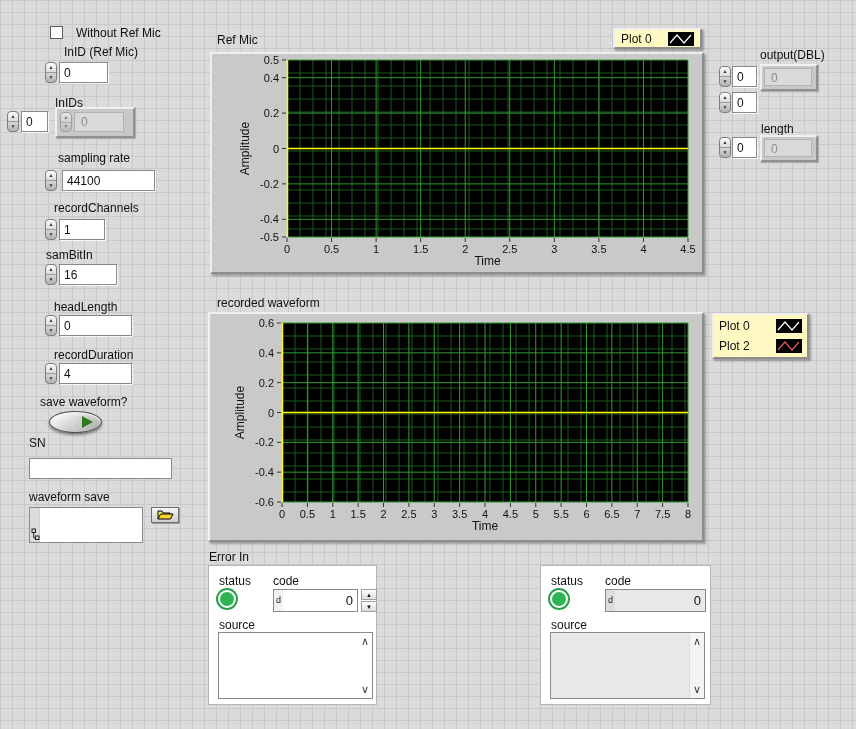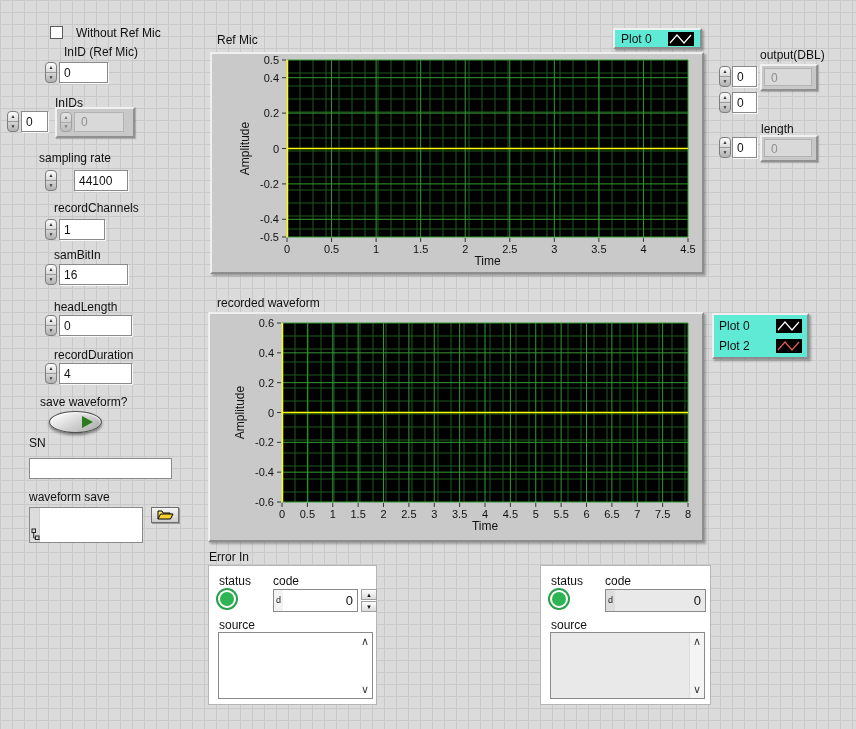--- a/index.html
+++ b/index.html
@@ -32,26 +32,26 @@
 
   #chk{left:50px;top:26px;width:13px;height:13px;background:#fff;border:1px solid #5a5a5a}
   #chk-lb{left:76px;top:26px}
   #inid-lb{left:64px;top:45px}
   #inid-sp{left:45px;top:62px}   #inid-f{left:59px;top:62px;width:49px}
   #inids-lb{left:55px;top:96px}
   #inids-isp{left:7px;top:111px} #inids-if{left:21px;top:111px;width:27px}
   #inids-shell{left:55px;top:107px;width:80px;height:31px}
   #inids-shell .spin{left:3px;top:3px;height:20px}
   #inids-shell .elemf{left:17px;top:3px;width:50px;height:20px;line-height:15px}
-  #srate-lb{left:39px;top:151px}
-  #srate-sp{left:45px;top:170px} #srate-f{left:74px;top:170px;width:54px}
+  #srate-lb{left:58px;top:151px}
+  #srate-sp{left:45px;top:170px} #srate-f{left:62px;top:170px;width:93px}
   #rchan-lb{left:54px;top:201px}
   #rchan-sp{left:45px;top:219px} #rchan-f{left:59px;top:219px;width:46px}
-  #sbit-lb{left:54px;top:248px}
-  #sbit-sp{left:45px;top:264px}  #sbit-f{left:59px;top:264px;width:69px}
+  #sbit-lb{left:46px;top:248px}
+  #sbit-sp{left:45px;top:264px}  #sbit-f{left:59px;top:264px;width:58px}
   #hlen-lb{left:54px;top:300px}
   #hlen-sp{left:45px;top:315px}  #hlen-f{left:59px;top:315px;width:73px}
   #rdur-lb{left:54px;top:348px}
   #rdur-sp{left:45px;top:363px}  #rdur-f{left:59px;top:363px;width:73px}
   #save-lb{left:40px;top:395px}
   #save-btn{left:49px;top:411px;width:53px;height:22px;border-radius:50%;
             background:linear-gradient(150deg,#f7f7f7 15%,#a6a6a6);border:1px solid #4f4f4f;
             box-shadow:0 2px 3px rgba(0,0,0,.45), inset 0 1px 2px #ffffff}
   #save-arrow{position:absolute;right:8px;top:4px;width:0;height:0;
               border-left:11px solid #2d7a1e;border-top:6px solid transparent;border-bottom:6px solid transparent}
@@ -70,21 +70,21 @@
   .gpanel{position:absolute;background:#c9c9c9;border-top:2px solid #efefef;border-left:2px solid #efefef;
           border-right:2px solid #8d8d8d;border-bottom:2px solid #8d8d8d;box-shadow:2px 2px 2px rgba(0,0,0,.28)}
   #g1-title{left:217px;top:33px}
   #g1-panel{left:210px;top:52px;width:494px;height:222px}
   #g2-title{left:217px;top:296px}
   #g2-panel{left:208px;top:312px;width:496px;height:230px}
   svg.chart{display:block}
   svg text.tick{font:11px "Liberation Sans",sans-serif;fill:#111}
   svg text.axis{font:12px "Liberation Sans",sans-serif;fill:#111}
 
-  .legend{position:absolute;background:#5eead4;border-top:2px solid #efefef;border-left:2px solid #efefef;
+  .legend{position:absolute;background:#fef9c3;border-top:2px solid #efefef;border-left:2px solid #efefef;
           border-right:2px solid #8d8d8d;border-bottom:2px solid #8d8d8d;box-shadow:2px 2px 2px rgba(0,0,0,.3)}
   #legend1{left:613px;top:28px;width:89px;height:21px}
   #legend2{left:712px;top:313px;width:97px;height:46px;padding:1px 0}
   .lrow{display:flex;align-items:center;height:20px;padding:0 5px;gap:8px}
   #legend1 .lrow{height:17px;padding:0 6px;gap:10px}
   .lname{font-size:12px;flex:1}
   .lsample{flex:none}
 
   
   #odbl-lb{left:760px;top:48px}

